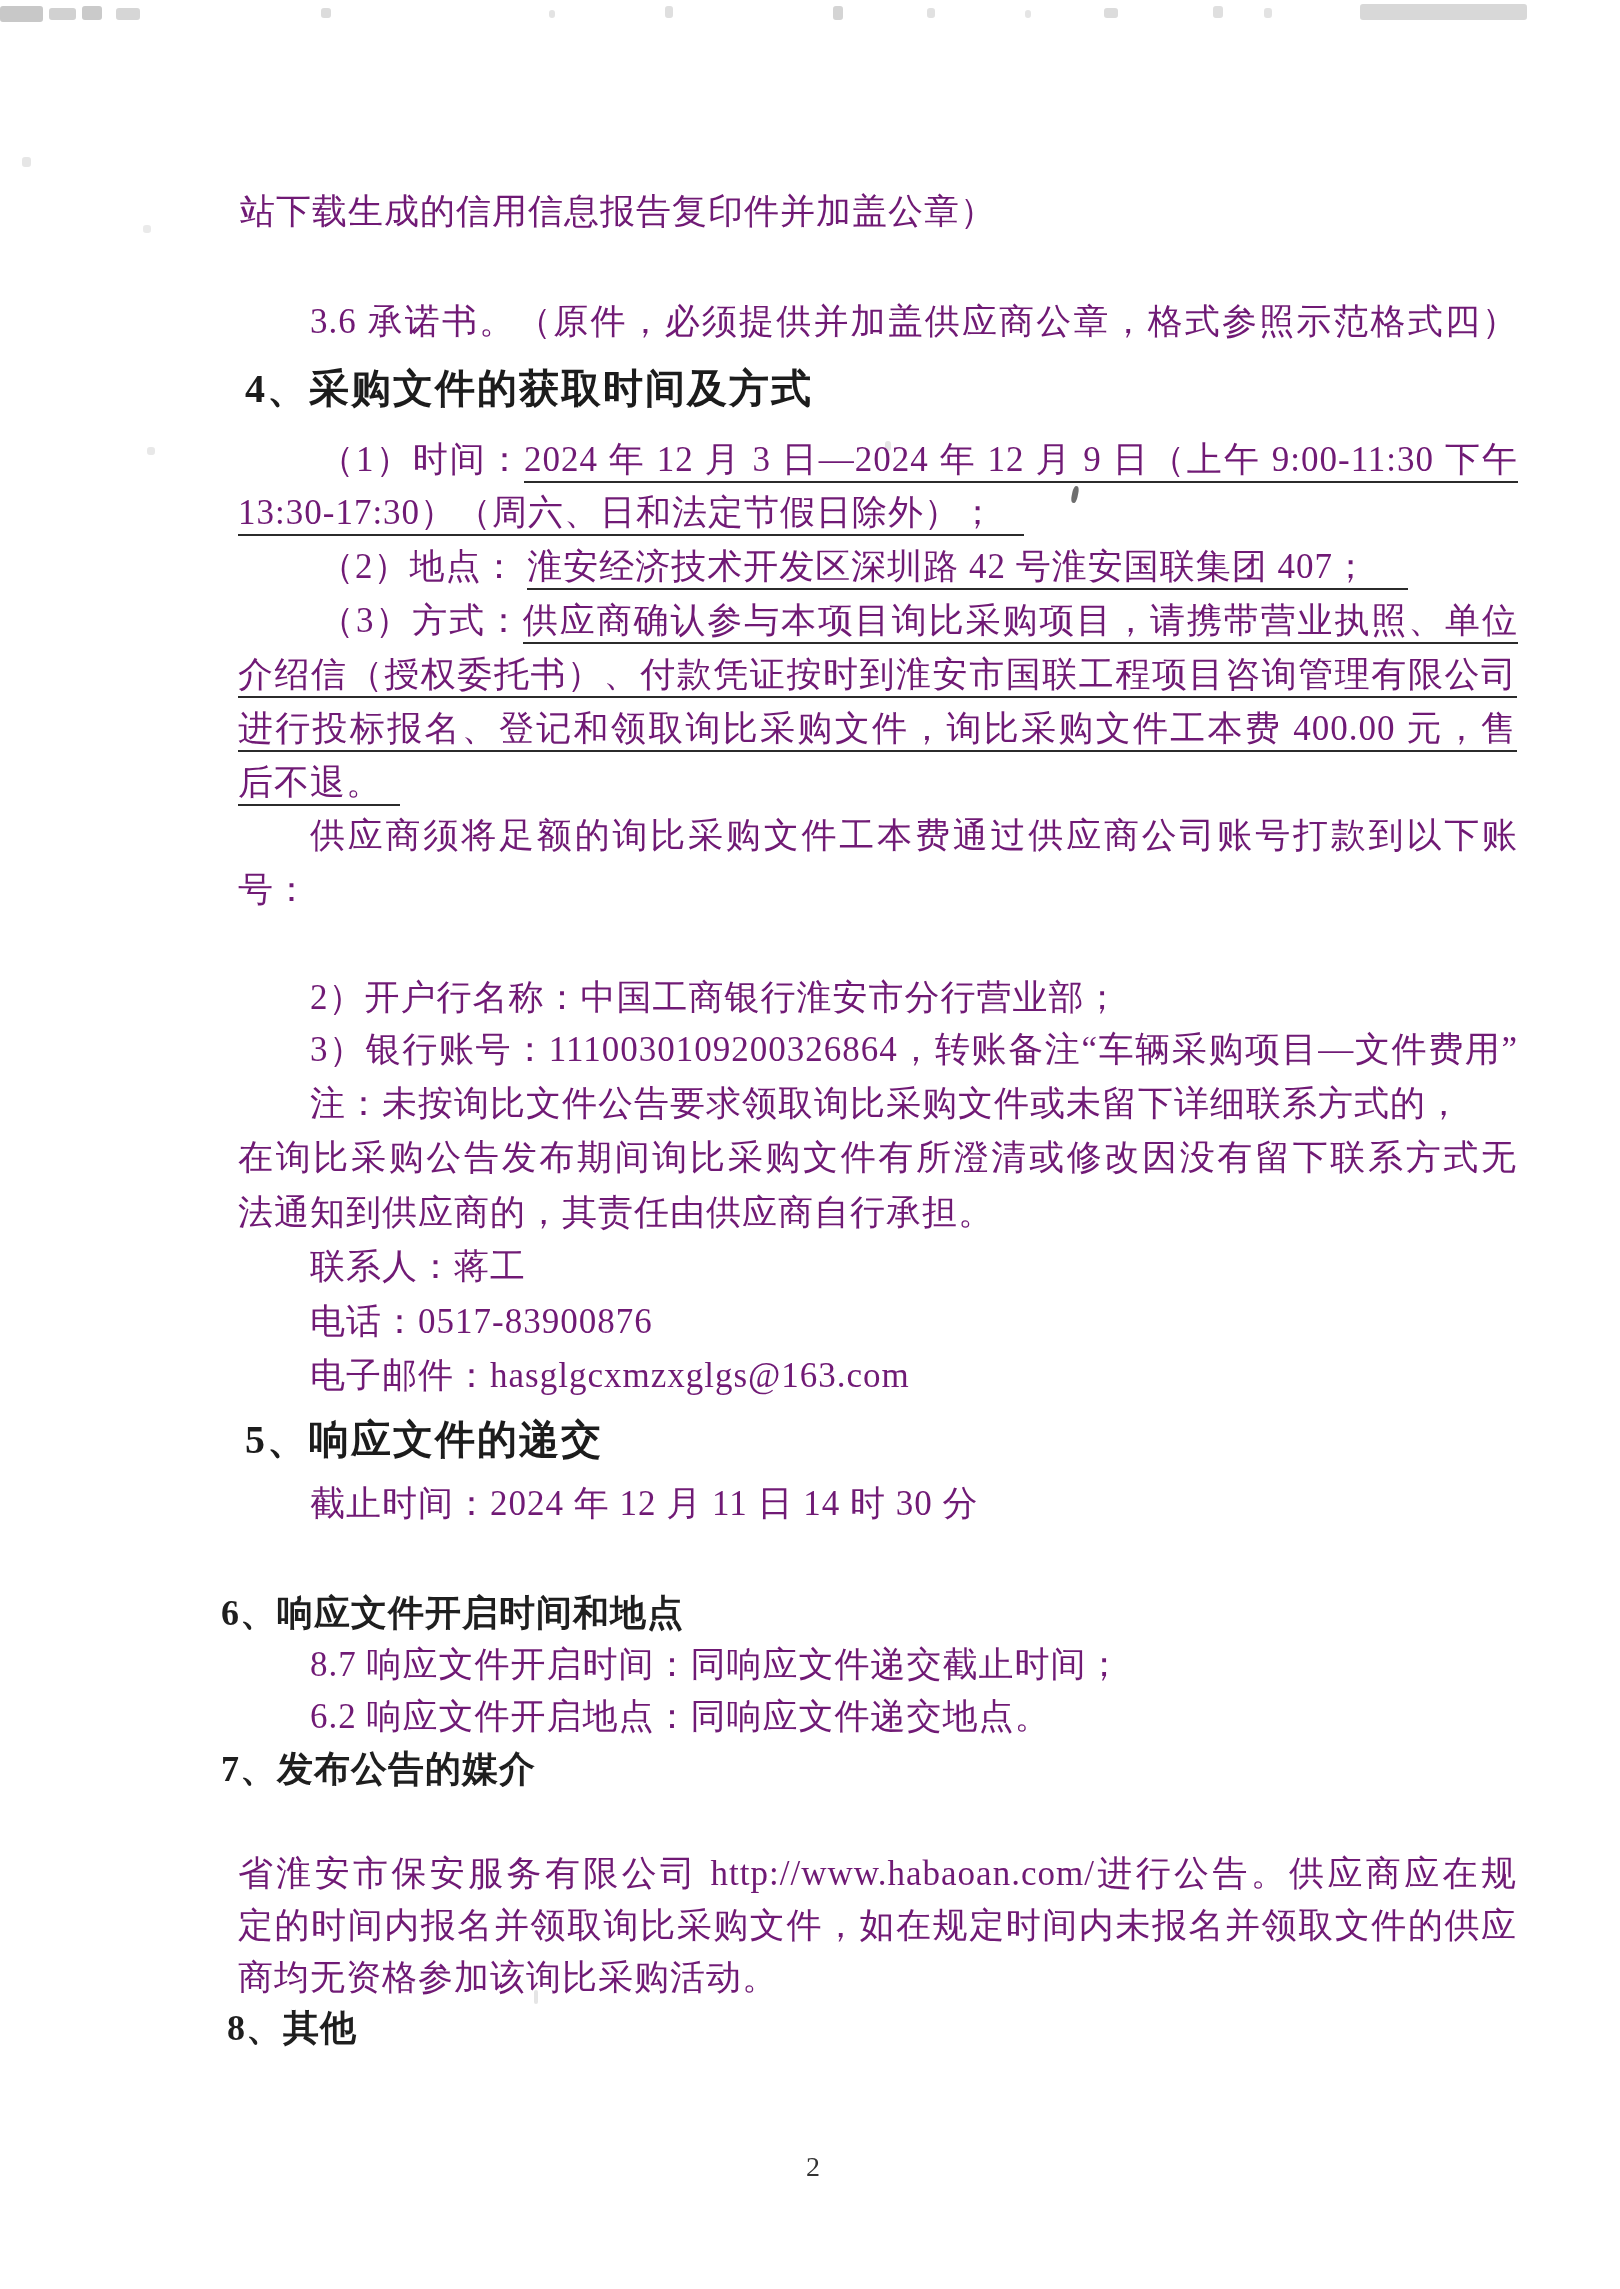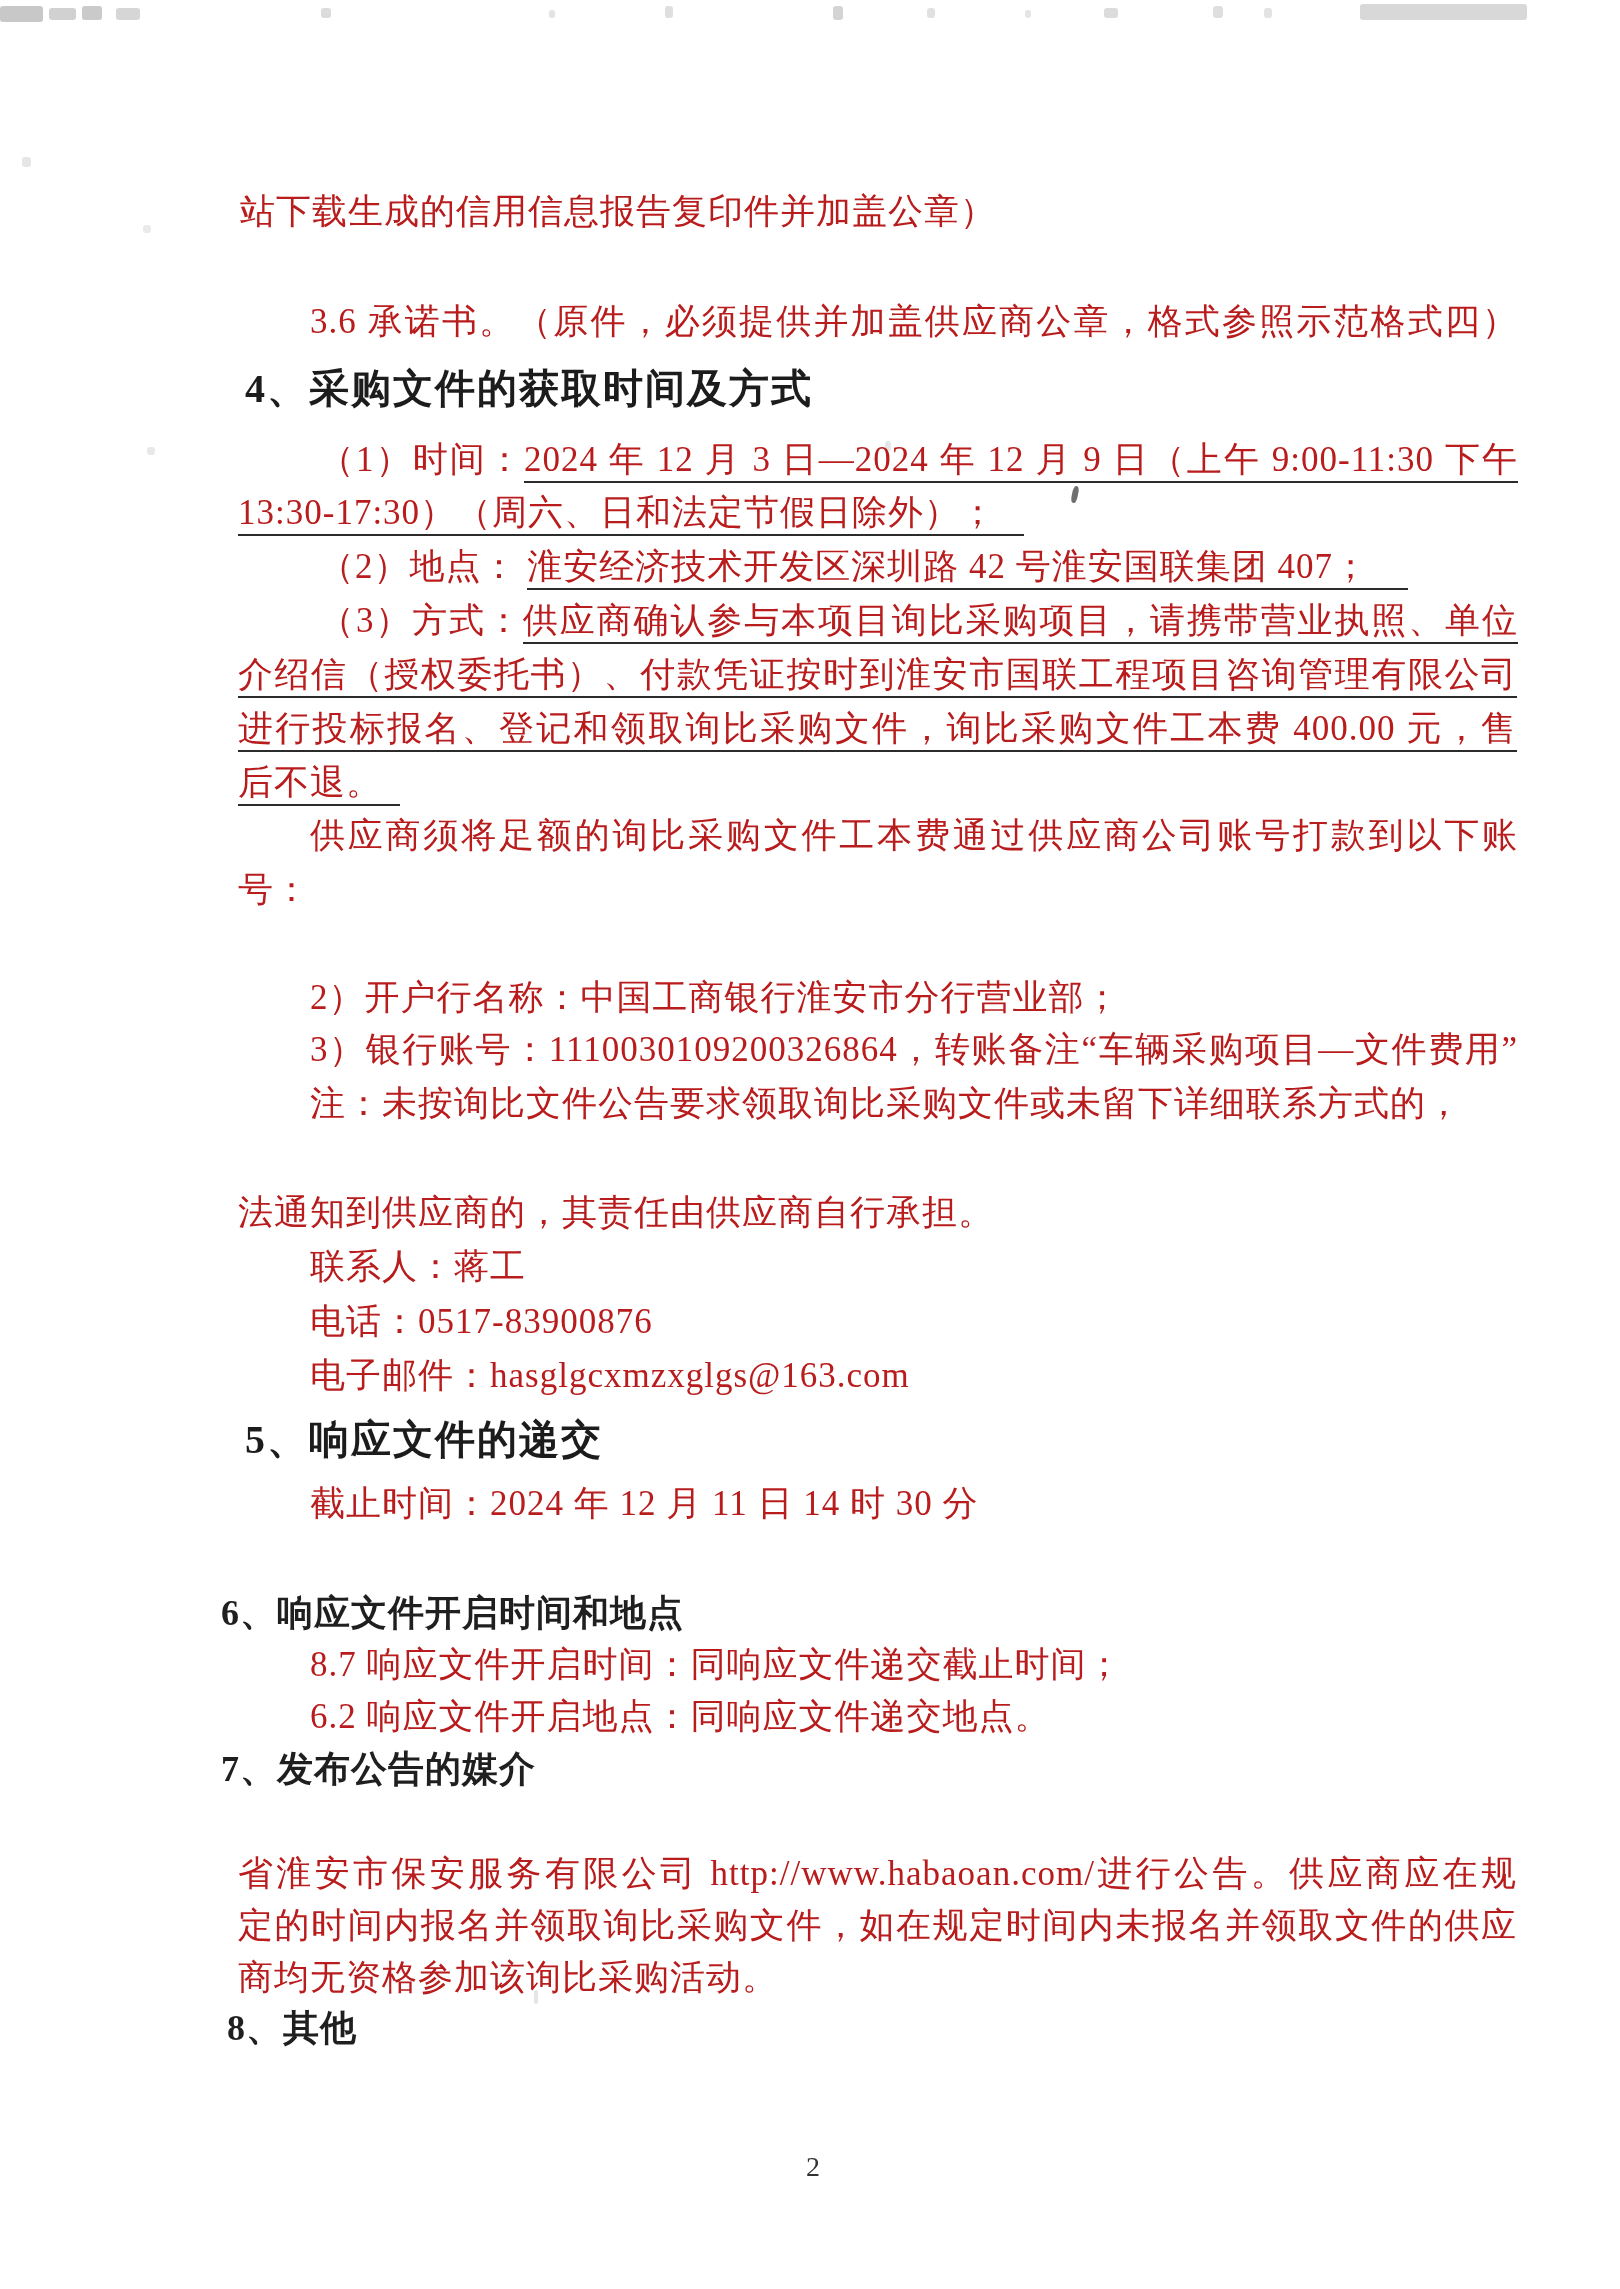--- a/index.html
+++ b/index.html
@@ -13,21 +13,21 @@
   }
   #page{
     position:absolute;inset:0;
   }
   .line{
     position:absolute;
     white-space:nowrap;
     font-size:35px;
     line-height:1.18;
     letter-spacing:1px;
-    color:#b91c1c;
+    color:#701a75;
   }
   .line.h1{
     font-size:40px;
     font-weight:700;
     letter-spacing:2px;
     color:#1c1c1c;
   }
   .line.h2{
     font-size:36px;
     font-weight:600;
@@ -90,20 +90,21 @@
     <div class="line" style="left: 319px; top: 546px;"><span>（2）地点： </span><span class="u" style="padding-right: 39px;">淮安经济技术开发区深圳路 42 号淮安国联集团 407；</span></div>
     <div class="line just" style="left: 319px; top: 600px; width: 1199px;"><span>（3）方式：</span><span class="u">供应商确认参与本项目询比采购项目，请携带营业执照、单位</span></div>
     <div class="line just" style="left: 238px; top: 654px; width: 1279px;"><span class="u">介绍信（授权委托书）、付款凭证按时到淮安市国联工程项目咨询管理有限公司</span></div>
     <div class="line just" style="left: 238px; top: 708px; width: 1279px;"><span class="u">进行投标报名、登记和领取询比采购文件，询比采购文件工本费 400.00 元，售</span></div>
     <div class="line" style="left: 238px; top: 762px;"><span class="u" style="padding-right: 17.6px;">后不退。</span></div>
     <div class="line just" style="left: 310px; top: 815px; width: 1208px;"><span>供应商须将足额的询比采购文件工本费通过供应商公司账号打款到以下账</span></div>
     <div class="line" style="left: 238px; top: 869px;"><span>号：</span></div>
     <div class="line" style="left: 310px; top: 977px;"><span>2）开户行名称：中国工商银行淮安市分行营业部；</span></div>
     <div class="line just" style="left: 310px; top: 1029px; width: 1208px;"><span>3）银行账号：1110030109200326864，转账备注“车辆采购项目—文件费用”</span></div>
     <div class="line" style="left: 310px; top: 1083px;"><span>注：未按询比文件公告要求领取询比采购文件或未留下详细联系方式的，</span></div>
+    <div class="line just" style="left: 238px; top: 1137px; width: 1279px;"><span>在询比采购公告发布期间询比采购文件有所澄清或修改因没有留下联系方式无</span></div>
     <div class="line" style="left: 238px; top: 1192px;"><span>法通知到供应商的，其责任由供应商自行承担。</span></div>
     <div class="line" style="left: 310px; top: 1246px;"><span>联系人：蒋工</span></div>
     <div class="line" style="left: 310px; top: 1301px;"><span>电话：0517-83900876</span></div>
     <div class="line" style="left: 310px; top: 1355px;"><span>电子邮件：hasglgcxmzxglgs@163.com</span></div>
     <div class="line h1" style="left: 245px; top: 1416px;"><span>5、响应文件的递交</span></div>
     <div class="line" style="left: 310px; top: 1483px;"><span>截止时间：2024 年 12 月 11 日 14 时 30 分</span></div>
     <div class="line h2" style="left: 221px; top: 1592px;"><span>6、响应文件开启时间和地点</span></div>
     <div class="line" style="left: 310px; top: 1644px;"><span>8.7 响应文件开启时间：同响应文件递交截止时间；</span></div>
     <div class="line" style="left: 310px; top: 1696px;"><span>6.2 响应文件开启地点：同响应文件递交地点。</span></div>
     <div class="line h2" style="left: 221px; top: 1748px;"><span>7、发布公告的媒介</span></div>

